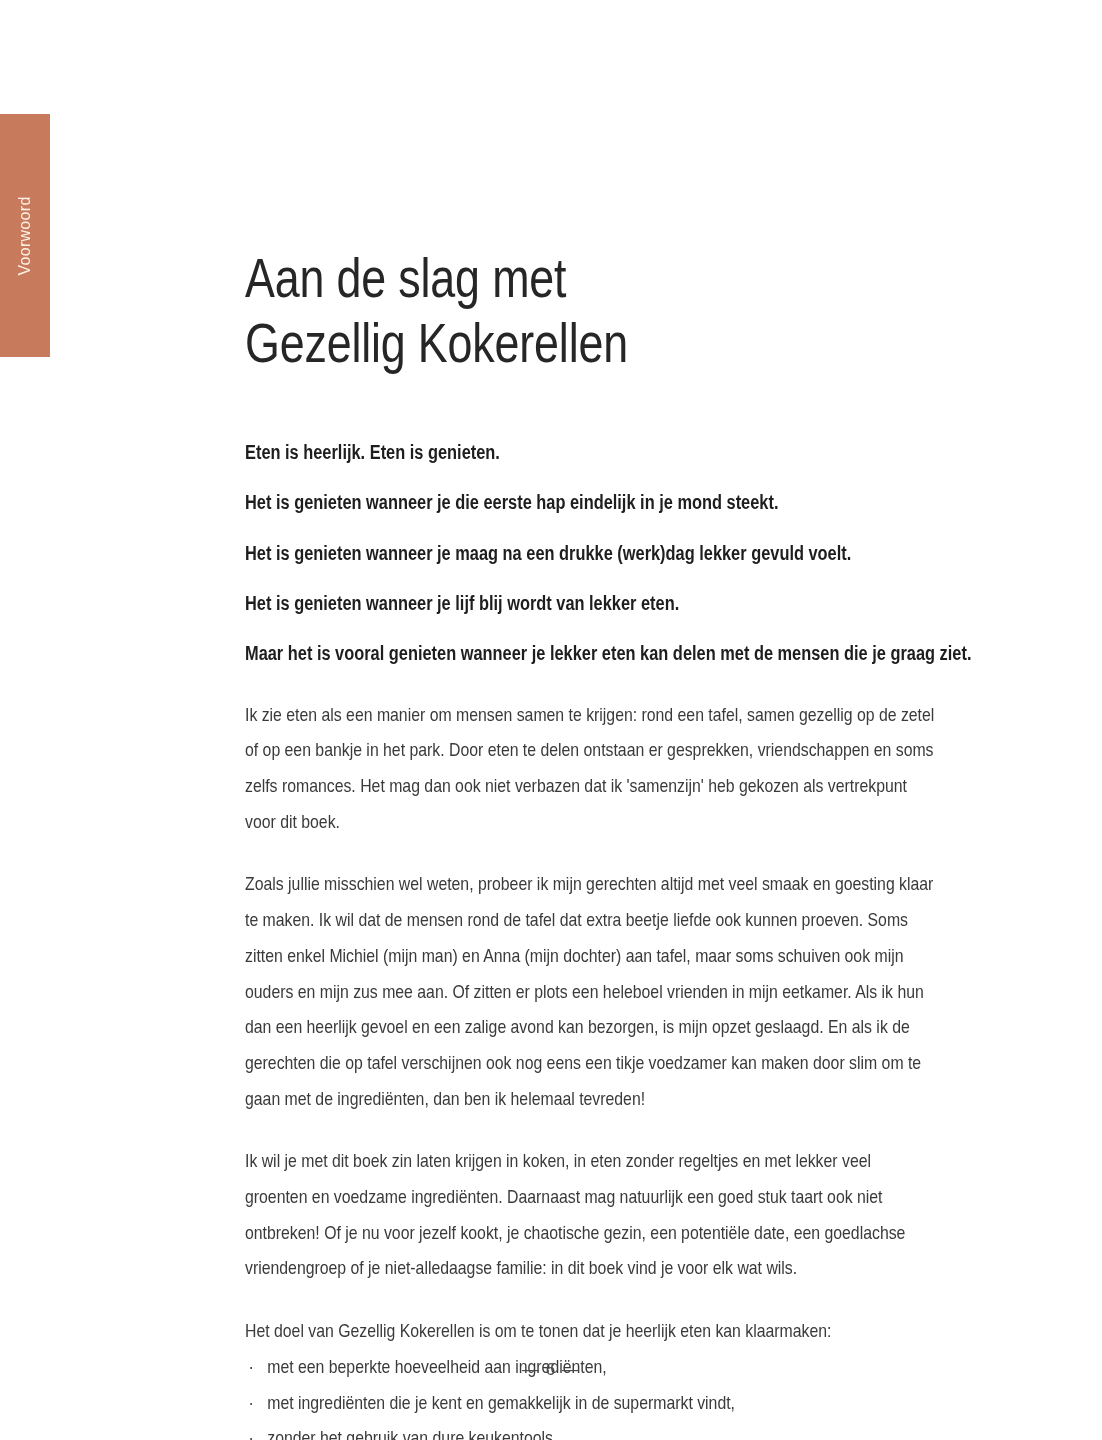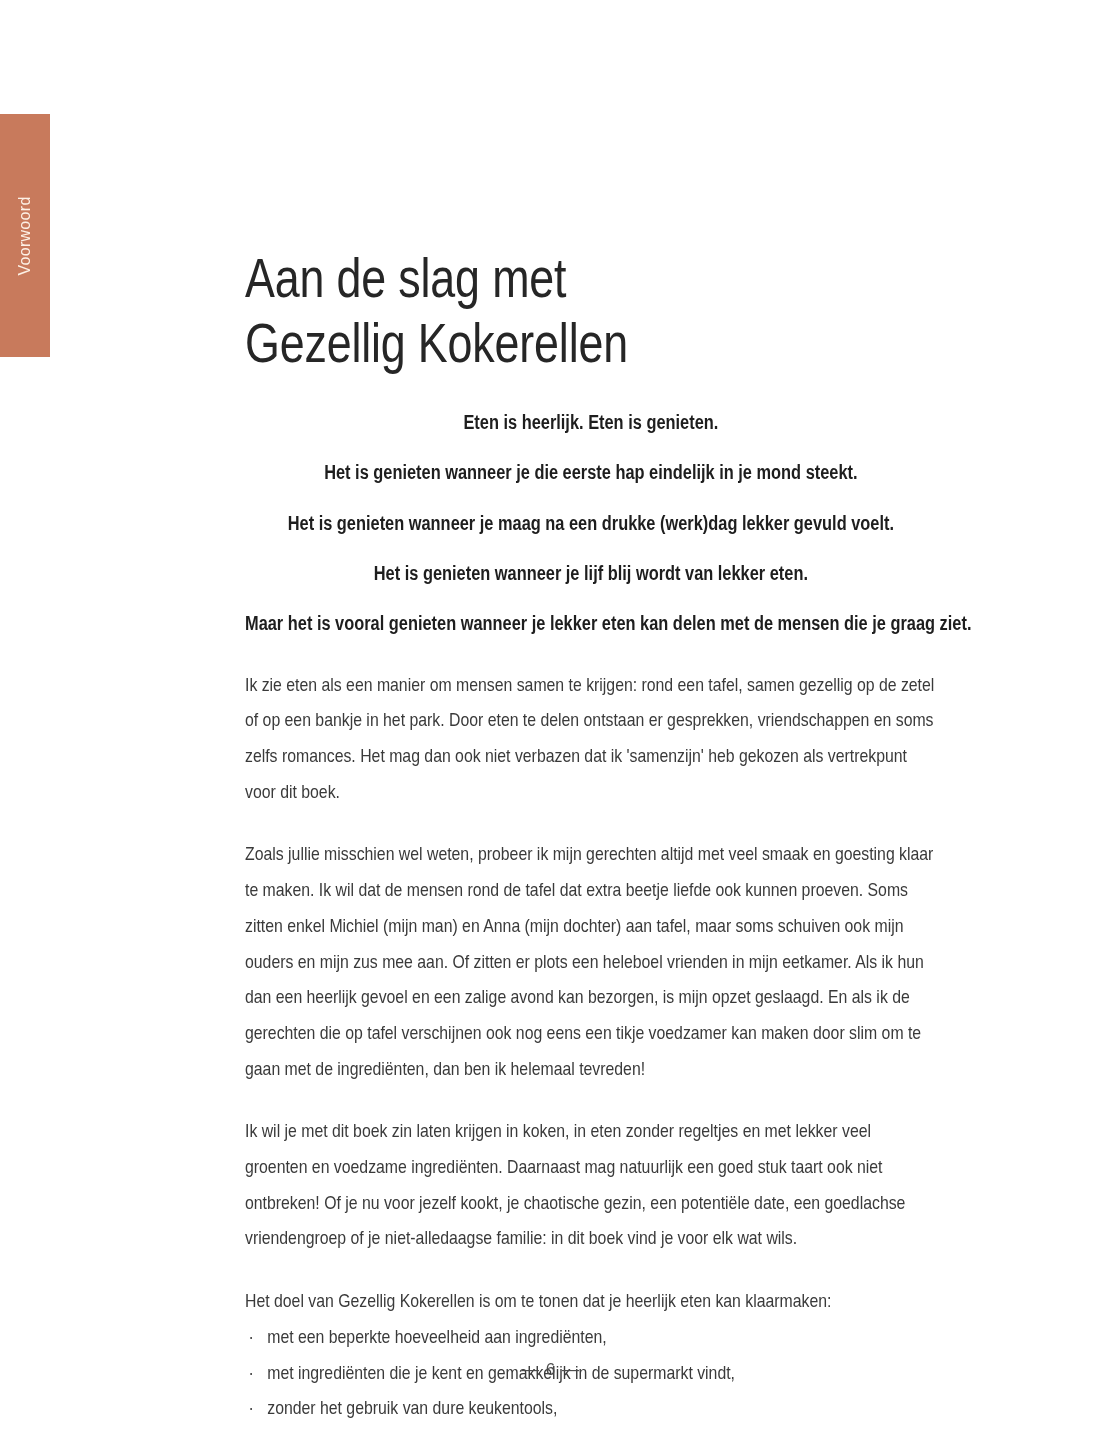--- a/index.html
+++ b/index.html
@@ -55,22 +55,21 @@
     font-weight: 400;
     color: #262626;
     letter-spacing: -0.2px;
     transform: scaleX(0.80);
     transform-origin: left top;
     width: 125%;
   }
   .title-line { display: block; }
 
   .lead {
-    margin-top: 34px;
-    text-align: center;
+    margin-top: 64px;
   }
   .lead-line {
     font-family: "Liberation Sans Narrow", "Liberation Sans", sans-serif;
     font-size: 19.5px;
     font-weight: 700;
     color: #1e1e1e;
     margin: 0 0 25px 0;
     line-height: 1.3;
     transform: scaleX(0.84);
     transform-origin: left center;

